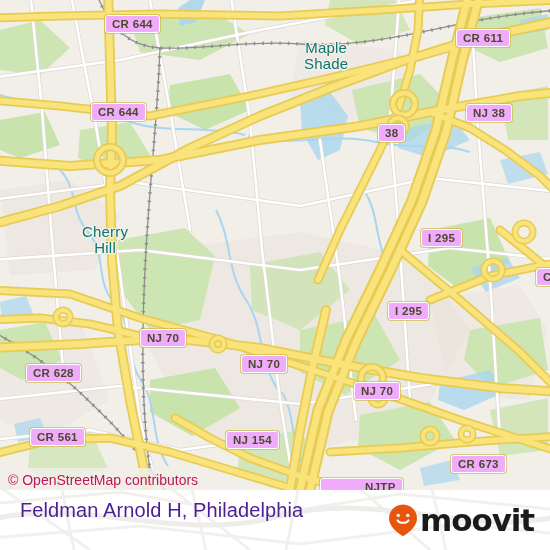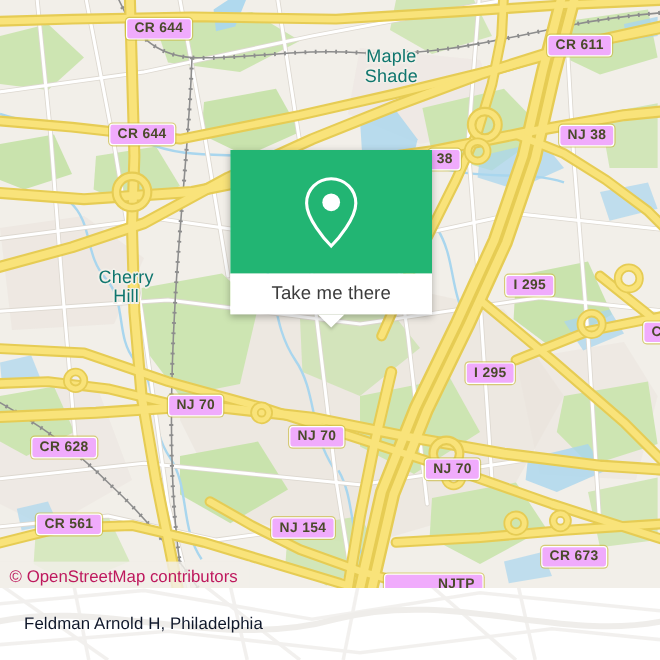--- a/index.html
+++ b/index.html
@@ -121,23 +121,23 @@
   }
   #footer-ghost {
     position: absolute;
     left: 0; top: 0;
     width: 550px; height: 60px;
     opacity: .45;
   }
   #footer-title {
     position: absolute;
     left: 20px;
-    top: 21px;
-    color: #0f172a;
-    font-size: 14px;
+    top: 9px;
+    color: #4c1d95;
+    font-size: 20px;
     letter-spacing: .1px;
     white-space: nowrap;
   }
   #moovit-logo {
     position: absolute;
     right: 16px;
     top: 13px;
     display: flex;
     align-items: center;
     height: 34px;
@@ -347,43 +347,33 @@
 
     <div class="map-city-label" style="left:304px;top:40px;">Maple
 Shade</div>
     <div class="map-city-label" style="left:82px;top:176px;margin-top:48px;">Cherry
 Hill</div>
 
     <div class="shield" style="left:105px;top:15px;">CR 644</div>
     <div class="shield" style="left:456px;top:29px;text-align:center;">CR 611</div>
     <div class="shield" style="left:91px;top:103px;">CR 644</div>
     <div class="shield" style="left:466px;top:104px;">NJ 38</div>
-    <div class="shield" style="left:357px;top:124px;">38</div>
+    <div class="shield" style="left:378px;top:124px;">38</div>
     <div class="shield" style="left:421px;top:229px;">I 295</div>
     <div class="shield" style="left:536px;top:268px;">C</div>
     <div class="shield" style="left:388px;top:302px;">I 295</div>
     <div class="shield" style="left:26px;top:316px;margin-top:48px;">CR 628</div>
     <div class="shield" style="left:140px;top:329px;">NJ 70</div>
     <div class="shield" style="left:241px;top:355px;">NJ 70</div>
     <div class="shield" style="left:354px;top:382px;">NJ 70</div>
     <div class="shield" style="left:30px;top:428px;">CR 561</div>
     <div class="shield" style="left:184px;top:431px;margin-left:42px;">NJ 154</div>
     <div class="shield" style="left:451px;top:455px;">CR 673</div>
     <div class="shield" style="left:320px;top:478px;padding-left:44px;">NJTP</div>
 
-    <div id="place-card">
-      <div id="card-image">
-        <svg width="52" height="62" viewBox="0 0 52 62">
-          <path d="M26 3 C14.5 3 5.5 12 5.5 23.3 C5.5 36 20.5 53.5 26 59 C31.5 53.5 46.5 36 46.5 23.3 C46.5 12 37.5 3 26 3 Z" fill="none" stroke="#ffffff" stroke-width="2.6"></path>
-          <circle cx="26" cy="22.6" r="7.4" fill="#ffffff"></circle>
-        </svg>
-      </div>
-      <div id="card-label">Take me there</div>
-      <div id="card-tail"></div>
-    </div>
 
     <div id="osm-attrib">© OpenStreetMap contributors</div>
   </div>
 
   <div id="footer">
     <svg id="footer-ghost" viewBox="0 0 550 60">
       <g fill="none" stroke="#e3e0da" stroke-width="3">
         <path d="M-10,14 L120,2 L260,26 L400,4 L560,20"></path>
         <path d="M60,-10 L74,60"></path>
         <path d="M190,-10 L206,60"></path>
@@ -392,15 +382,24 @@
         <path d="M-10,48 L140,36 L300,54 L460,34 L560,44"></path>
         <path d="M-10,-10 L90,60"></path>
         <path d="M160,-10 L250,60"></path>
         <path d="M350,-10 L430,60"></path>
       </g>
       <g fill="none" stroke="#dcd8d1" stroke-width="5">
         <path d="M-10,30 C80,6 180,54 280,26 C380,0 470,48 560,26"></path>
       </g>
     </svg>
     <div id="footer-title">Feldman Arnold H, Philadelphia</div>
+    <div id="moovit-logo">
+      <svg width="32" height="34" viewBox="0 0 32 34">
+        <path d="M16 1.5 C8.2 1.5 2 7.7 2 15.4 C2 23.6 11.2 30.4 16 33.2 C20.8 30.4 30 23.6 30 15.4 C30 7.7 23.8 1.5 16 1.5 Z" fill="#e8530e"></path>
+        <circle cx="11.2" cy="12.4" r="1.7" fill="#ffffff"></circle>
+        <circle cx="20.8" cy="12.4" r="1.7" fill="#ffffff"></circle>
+        <path d="M10.6 17.4 C12.4 20.6 19.6 20.6 21.4 17.4" fill="none" stroke="#ffffff" stroke-width="2.1" stroke-linecap="round"></path>
+      </svg>
+      <span id="moovit-wordmark">moovit</span>
+    </div>
   </div>
 
 </div>
 
 </body></html>

